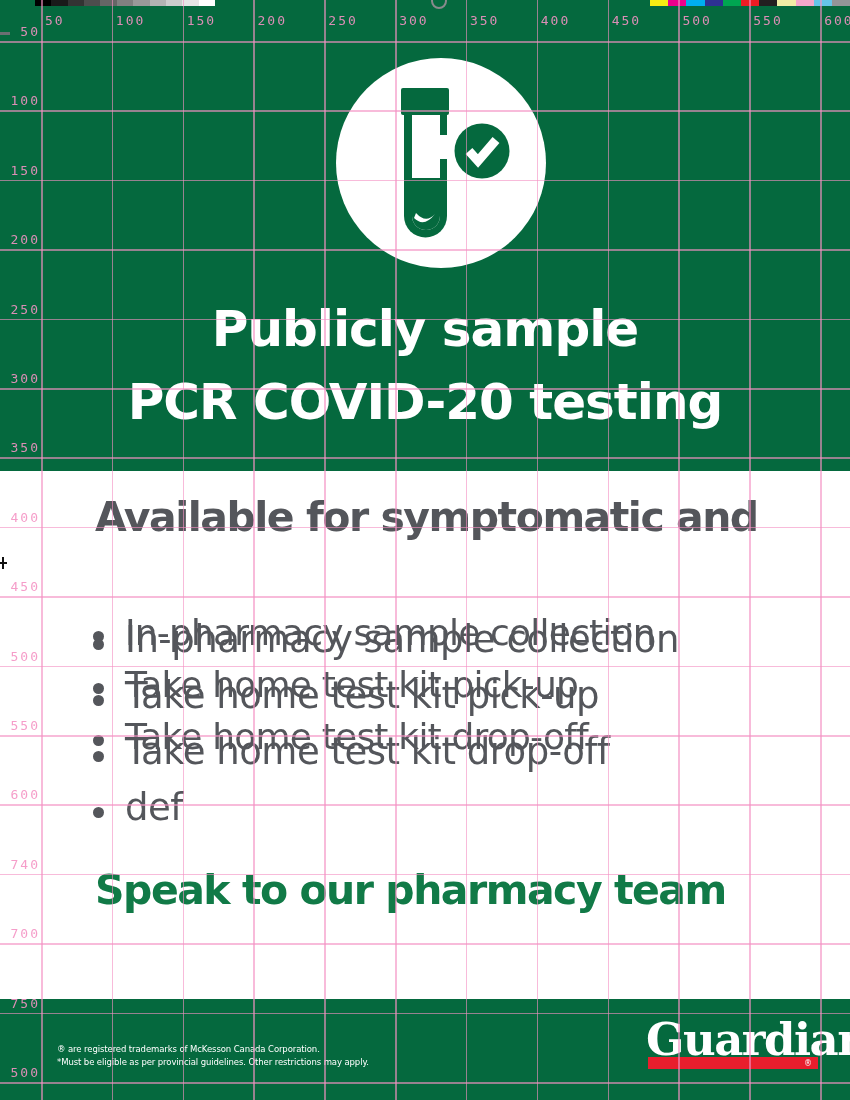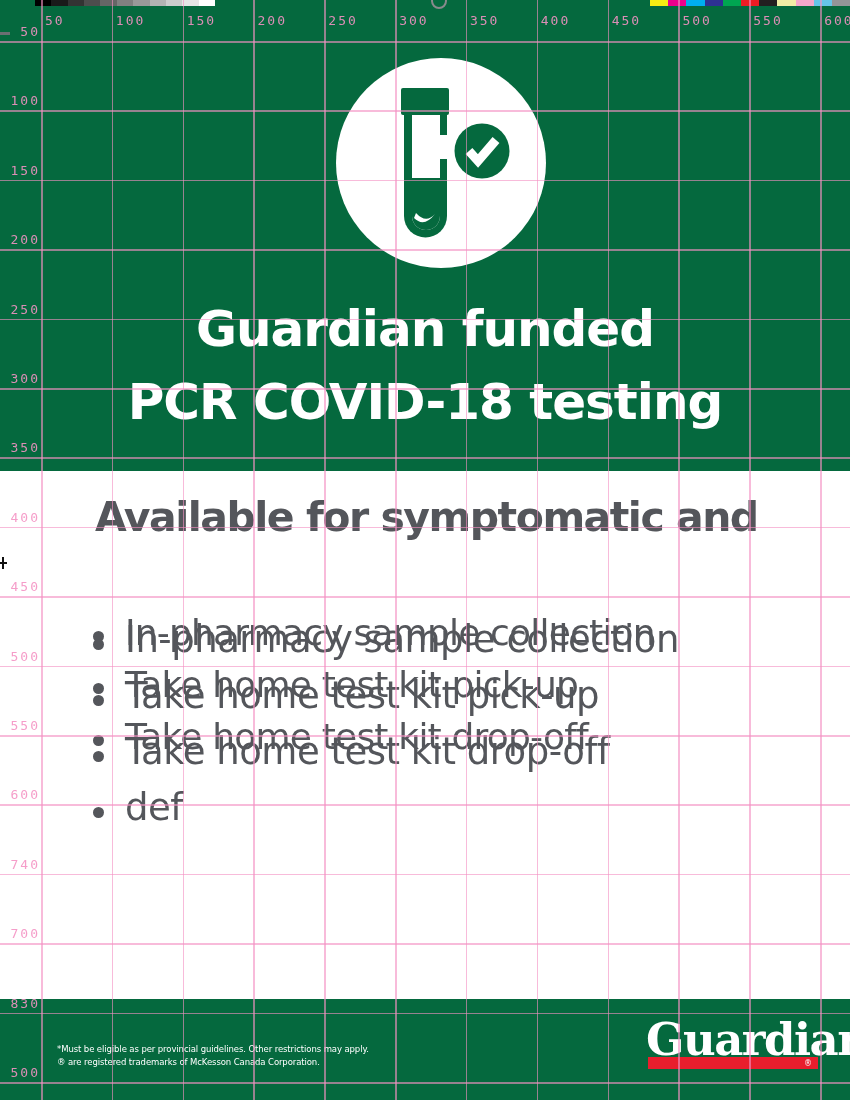--- a/index.html
+++ b/index.html
@@ -89,22 +89,22 @@
     <path d="M76 120 H104 V158 A14 14 0 0 1 76 158 Z" fill="#05693E"></path>
 
     <rect x="89" y="77" width="26" height="24" fill="#ffffff"></rect>
 
     <path d="M78 160 Q88 170 99 156 Q90 166 80 155 Z" fill="#ffffff"></path>
 
     <circle cx="146" cy="93" r="27.5" fill="#05693E"></circle>
     <path d="M133 93 L142 103 L160 82" fill="none" stroke="#ffffff" stroke-width="9" stroke-linecap="butt"></path>
   </svg>
   <div class="abs" id="hero-title">
-    <div>Guardian funded</div>
-    <div>PCR COVID-18 testing</div>
+    <div>Publicly sample</div>
+    <div>PCR COVID-20 testing</div>
   </div>
 </div>
 
 <div class="abs" id="body-white"></div>
 
 <div class="abs" id="avail-heading">
   <div>Available for symptomatic and</div>
 </div>
 
 <ul class="abs blist" id="list-placeholder">
@@ -134,27 +134,28 @@
       <span class="dot"></span>
       <span class="btext">Take home test kit drop-off</span>
     </li>
     <li>
       <span class="dot"></span>
       <span class="btext">def</span>
     </li>
   </ul>
 
 <div class="abs" id="cta-heading">
+  <div>Speak to our pharmacy team</div>
 </div>
 
 <div class="abs" id="footer"></div>
 
 <div class="abs" id="fine-print">
+  <div>® are registered trademarks of McKesson Canada Corporation.</div>
   <div>*Must be eligible as per provincial guidelines. Other restrictions may apply.</div>
-  <div>® are registered trademarks of McKesson Canada Corporation.</div>
 </div>
 
 <div class="abs" id="guardian-logo">
   <div class="abs" id="guardian-text">Guardian</div>
   <div class="abs" id="guardian-bar"></div>
   <div class="abs" id="guardian-reg">®</div>
 </div>
 
 <div class="abs strip" id="gray-strip">
     <div class="sw" style="background: rgb(0, 0, 0);"></div>
@@ -235,16 +236,16 @@
     <div class="rlabel left" style="left: 2px; top: 648.6px;">500</div>
     <div class="hline" style="top: 735px;"></div>
     <div class="rlabel left" style="left: 2px; top: 718px;">550</div>
     <div class="hline" style="top: 804.4px;"></div>
     <div class="rlabel left" style="left: 2px; top: 787.4px;">600</div>
     <div class="hline" style="top: 873.8px;"></div>
     <div class="rlabel left" style="left: 2px; top: 856.8px;">740</div>
     <div class="hline" style="top: 943.2px;"></div>
     <div class="rlabel left" style="left: 2px; top: 926.2px;">700</div>
     <div class="hline" style="top: 1012.6px;"></div>
-    <div class="rlabel left" style="left: 2px; top: 995.6px;">830</div>
+    <div class="rlabel left" style="left: 2px; top: 995.6px;">750</div>
     <div class="hline" style="top: 1082px;"></div>
     <div class="rlabel left" style="left: 2px; top: 1065px;">500</div>
   </div>
 
 </body></html>

